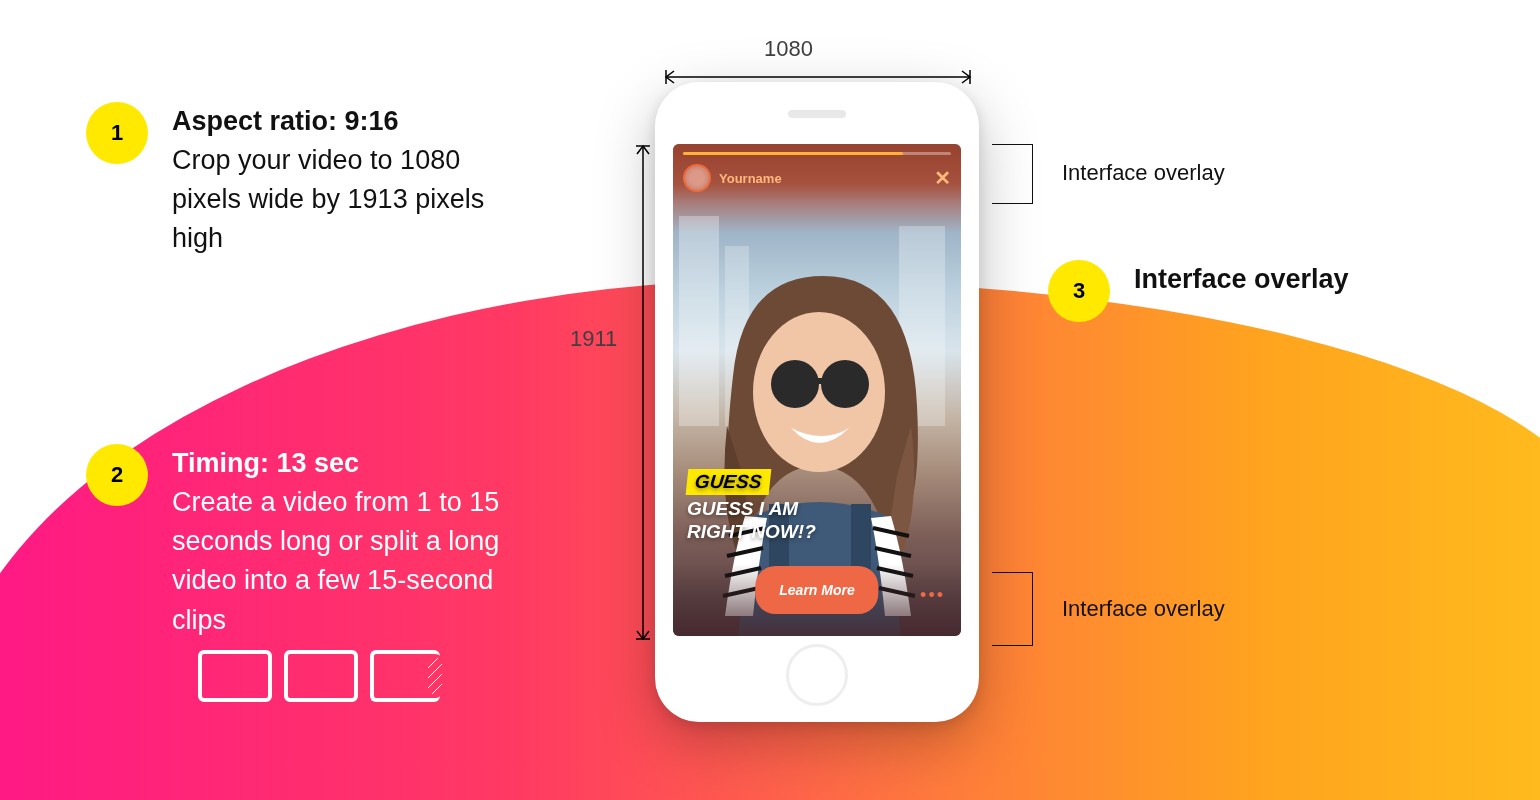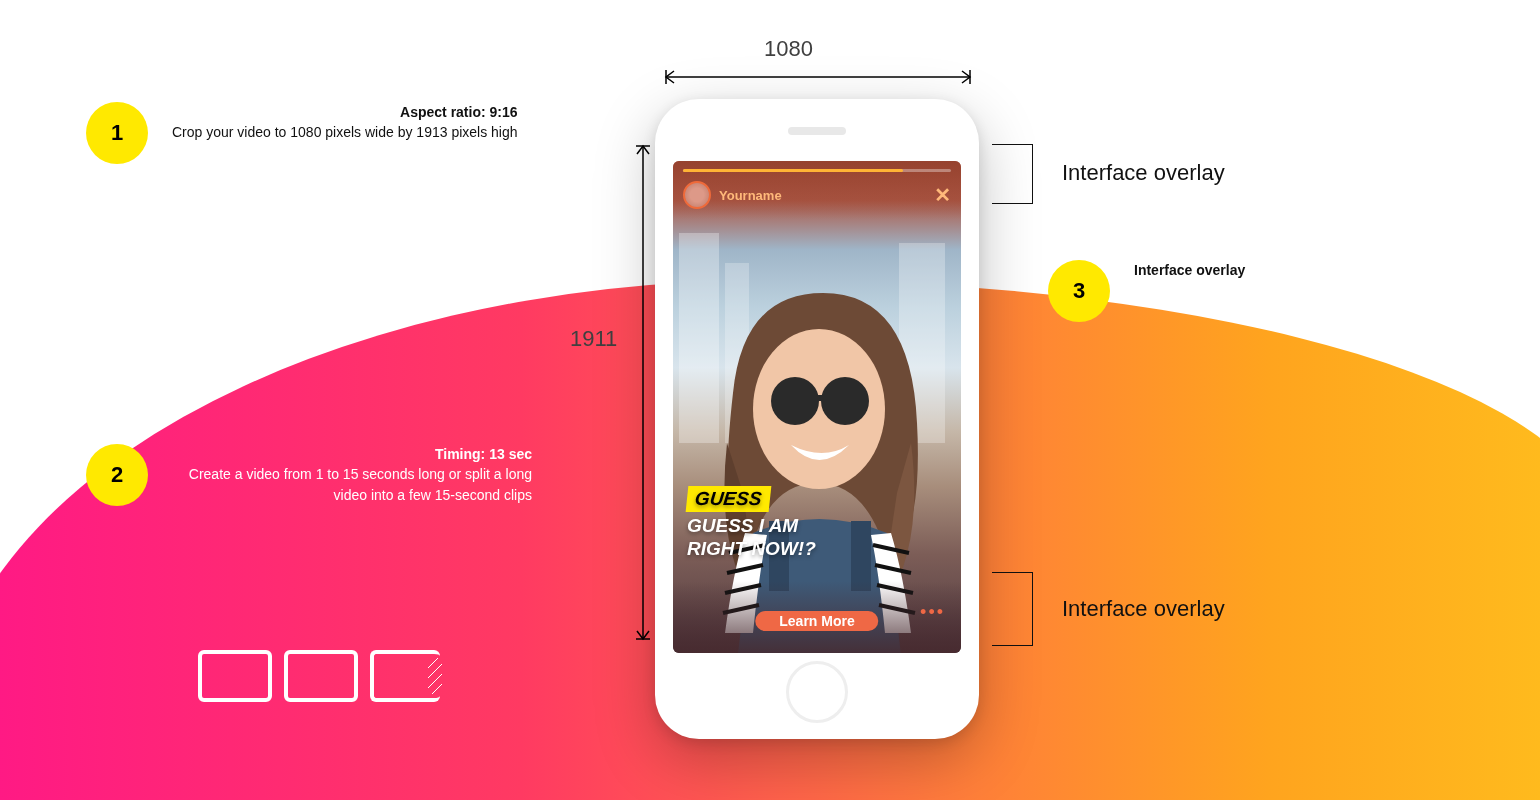--- a/index.html
+++ b/index.html
@@ -5,54 +5,54 @@
   html,body{margin:0;padding:0;width:1540px;height:800px;overflow:hidden;font-family:"Helvetica Neue",Helvetica,Arial,sans-serif;background:#fff;}
   .canvas{position:relative;width:1540px;height:800px;}
   
   .wave{position:absolute;left:-60px;right:-60px;bottom:-200px;height:720px;
         background:linear-gradient(90deg,#ff1688 0%,#ff3a62 35%,#ff7a3d 60%,#ffa41e 80%,#ffbf1d 100%);
         border-radius:50% 50% 0 0 / 65% 35% 0 0;}
   
   .bullet{position:absolute;display:flex;gap:24px;}
   .num{width:62px;height:62px;border-radius:50%;background:#ffe900;color:#000;
        font-weight:800;font-size:22px;display:flex;align-items:center;justify-content:center;flex:none;}
-  .txt{font-size:14px;line-height:1.45;max-width:360px;text-align:right;}
+  .txt{font-size:27px;line-height:1.45;max-width:360px;}
   .txt .title{font-weight:800;}
   .b1{left:86px;top:102px;color:#111;}
   .b2{left:86px;top:444px;color:#fff;}
   .b2 .title{color:#fff;}
   .b3{left:1048px;top:260px;color:#111;}
   
   .clips{position:absolute;left:198px;top:650px;display:flex;gap:12px;}
   .clip{width:66px;height:44px;border:4px solid #fff;border-radius:6px;position:relative;}
   .clip:before,.clip:after{content:"";position:absolute;top:4px;bottom:4px;width:8px;background:transparent;}
   .clip:before{left:-4px;border-left:4px solid #fff;border-radius:4px;}
   .clip:after{right:-4px;border-right:4px solid #fff;border-radius:4px;}
   .clip.torn{border-right-style:none;}
   .clip.torn:after{border-right:none;right:-2px;width:14px;
     background:linear-gradient(135deg,transparent 46%,#fff 46% 54%,transparent 54%) 0 0/10px 10px;}
   
   .phone{position:absolute;left:655px;top:82px;width:324px;height:640px;background:#fff;border-radius:44px;
-         box-shadow:0 20px 60px rgba(0,0,0,.25),0 4px 14px rgba(0,0,0,.12);margin-top:17px;}
+         box-shadow:0 20px 60px rgba(0,0,0,.25),0 4px 14px rgba(0,0,0,.12);}
   .speaker{position:absolute;top:28px;left:50%;transform:translateX(-50%);width:58px;height:8px;border-radius:5px;background:#e8e8e8;}
   .homebtn{position:absolute;bottom:16px;left:50%;transform:translateX(-50%);width:56px;height:56px;border-radius:50%;border:3px solid #eee;}
   .screen{position:absolute;left:18px;right:18px;top:62px;bottom:86px;border-radius:6px;overflow:hidden;
           background:linear-gradient(180deg,#b35542 0%,#ad5846 8%,#9fb5c8 18%,#bcd1de 30%,#d8e4ec 42%,#c5b7a8 55%,#a88e7c 66%,#7c5d57 80%,#4f3a40 100%);}
   
   .progress{position:absolute;top:8px;left:10px;right:10px;height:3px;background:rgba(255,255,255,.35);border-radius:3px;}
   .progress:before{content:"";position:absolute;left:0;top:0;bottom:0;width:82%;background:#ffb335;border-radius:3px;}
   .top-ov{position:absolute;top:0;left:0;right:0;height:58px;background:linear-gradient(180deg,rgba(140,60,40,.75),rgba(140,60,40,0));}
   .story-head{position:absolute;top:20px;left:10px;right:10px;display:flex;align-items:center;gap:8px;color:#ffb97a;font-size:13px;font-weight:700;}
   .avatar{width:24px;height:24px;border-radius:50%;border:2px solid #ef6a3a;background:radial-gradient(circle,#d98 40%,#b76 100%);}
   .story-x{margin-left:auto;font-size:20px;color:#ffb97a;}
   .caption{position:absolute;left:14px;bottom:92px;color:#fff;font-weight:800;font-style:italic;font-size:19px;line-height:1.25;text-shadow:0 2px 4px rgba(0,0,0,.4);}
   .caption .hl{background:#ffe900;color:#000;font-style:italic;padding:1px 8px;display:inline-block;transform:skewX(-6deg);margin-bottom:2px;}
   .bot-ov{position:absolute;left:0;right:0;bottom:0;height:72px;background:linear-gradient(0deg,rgba(70,40,45,.85),rgba(70,40,45,0));}
-  .cta{position:absolute;bottom:22px;left:50%;transform:translateX(-50%);padding:2px 24px;border-radius:20px;
-       background:#ef6845;color:#fff;font-size:14px;font-weight:600;}
+  .cta{position:absolute;bottom:22px;left:50%;transform:translateX(-50%);padding:16px 24px;border-radius:20px;
+       background:#ef6845;color:#fff;font-size:14px;font-weight:600;font-style:italic;}
   .dots{position:absolute;bottom:30px;right:16px;color:#ef6845;font-size:18px;letter-spacing:2px;}
   
   .person{position:absolute;left:0;right:0;top:72px;bottom:0;pointer-events:none;}
   
   .dim{position:absolute;font-size:22px;color:#404040;}
   .dim-w{left:764px;top:36px;}
   .dim-h{left:570px;top:326px;}
   .arrow-w{position:absolute;left:660px;top:70px;width:316px;height:14px;}
   .arrow-h{position:absolute;left:636px;top:140px;width:14px;height:505px;}
   .bracket{position:absolute;width:40px;border:1px solid #111;border-left:none;}

